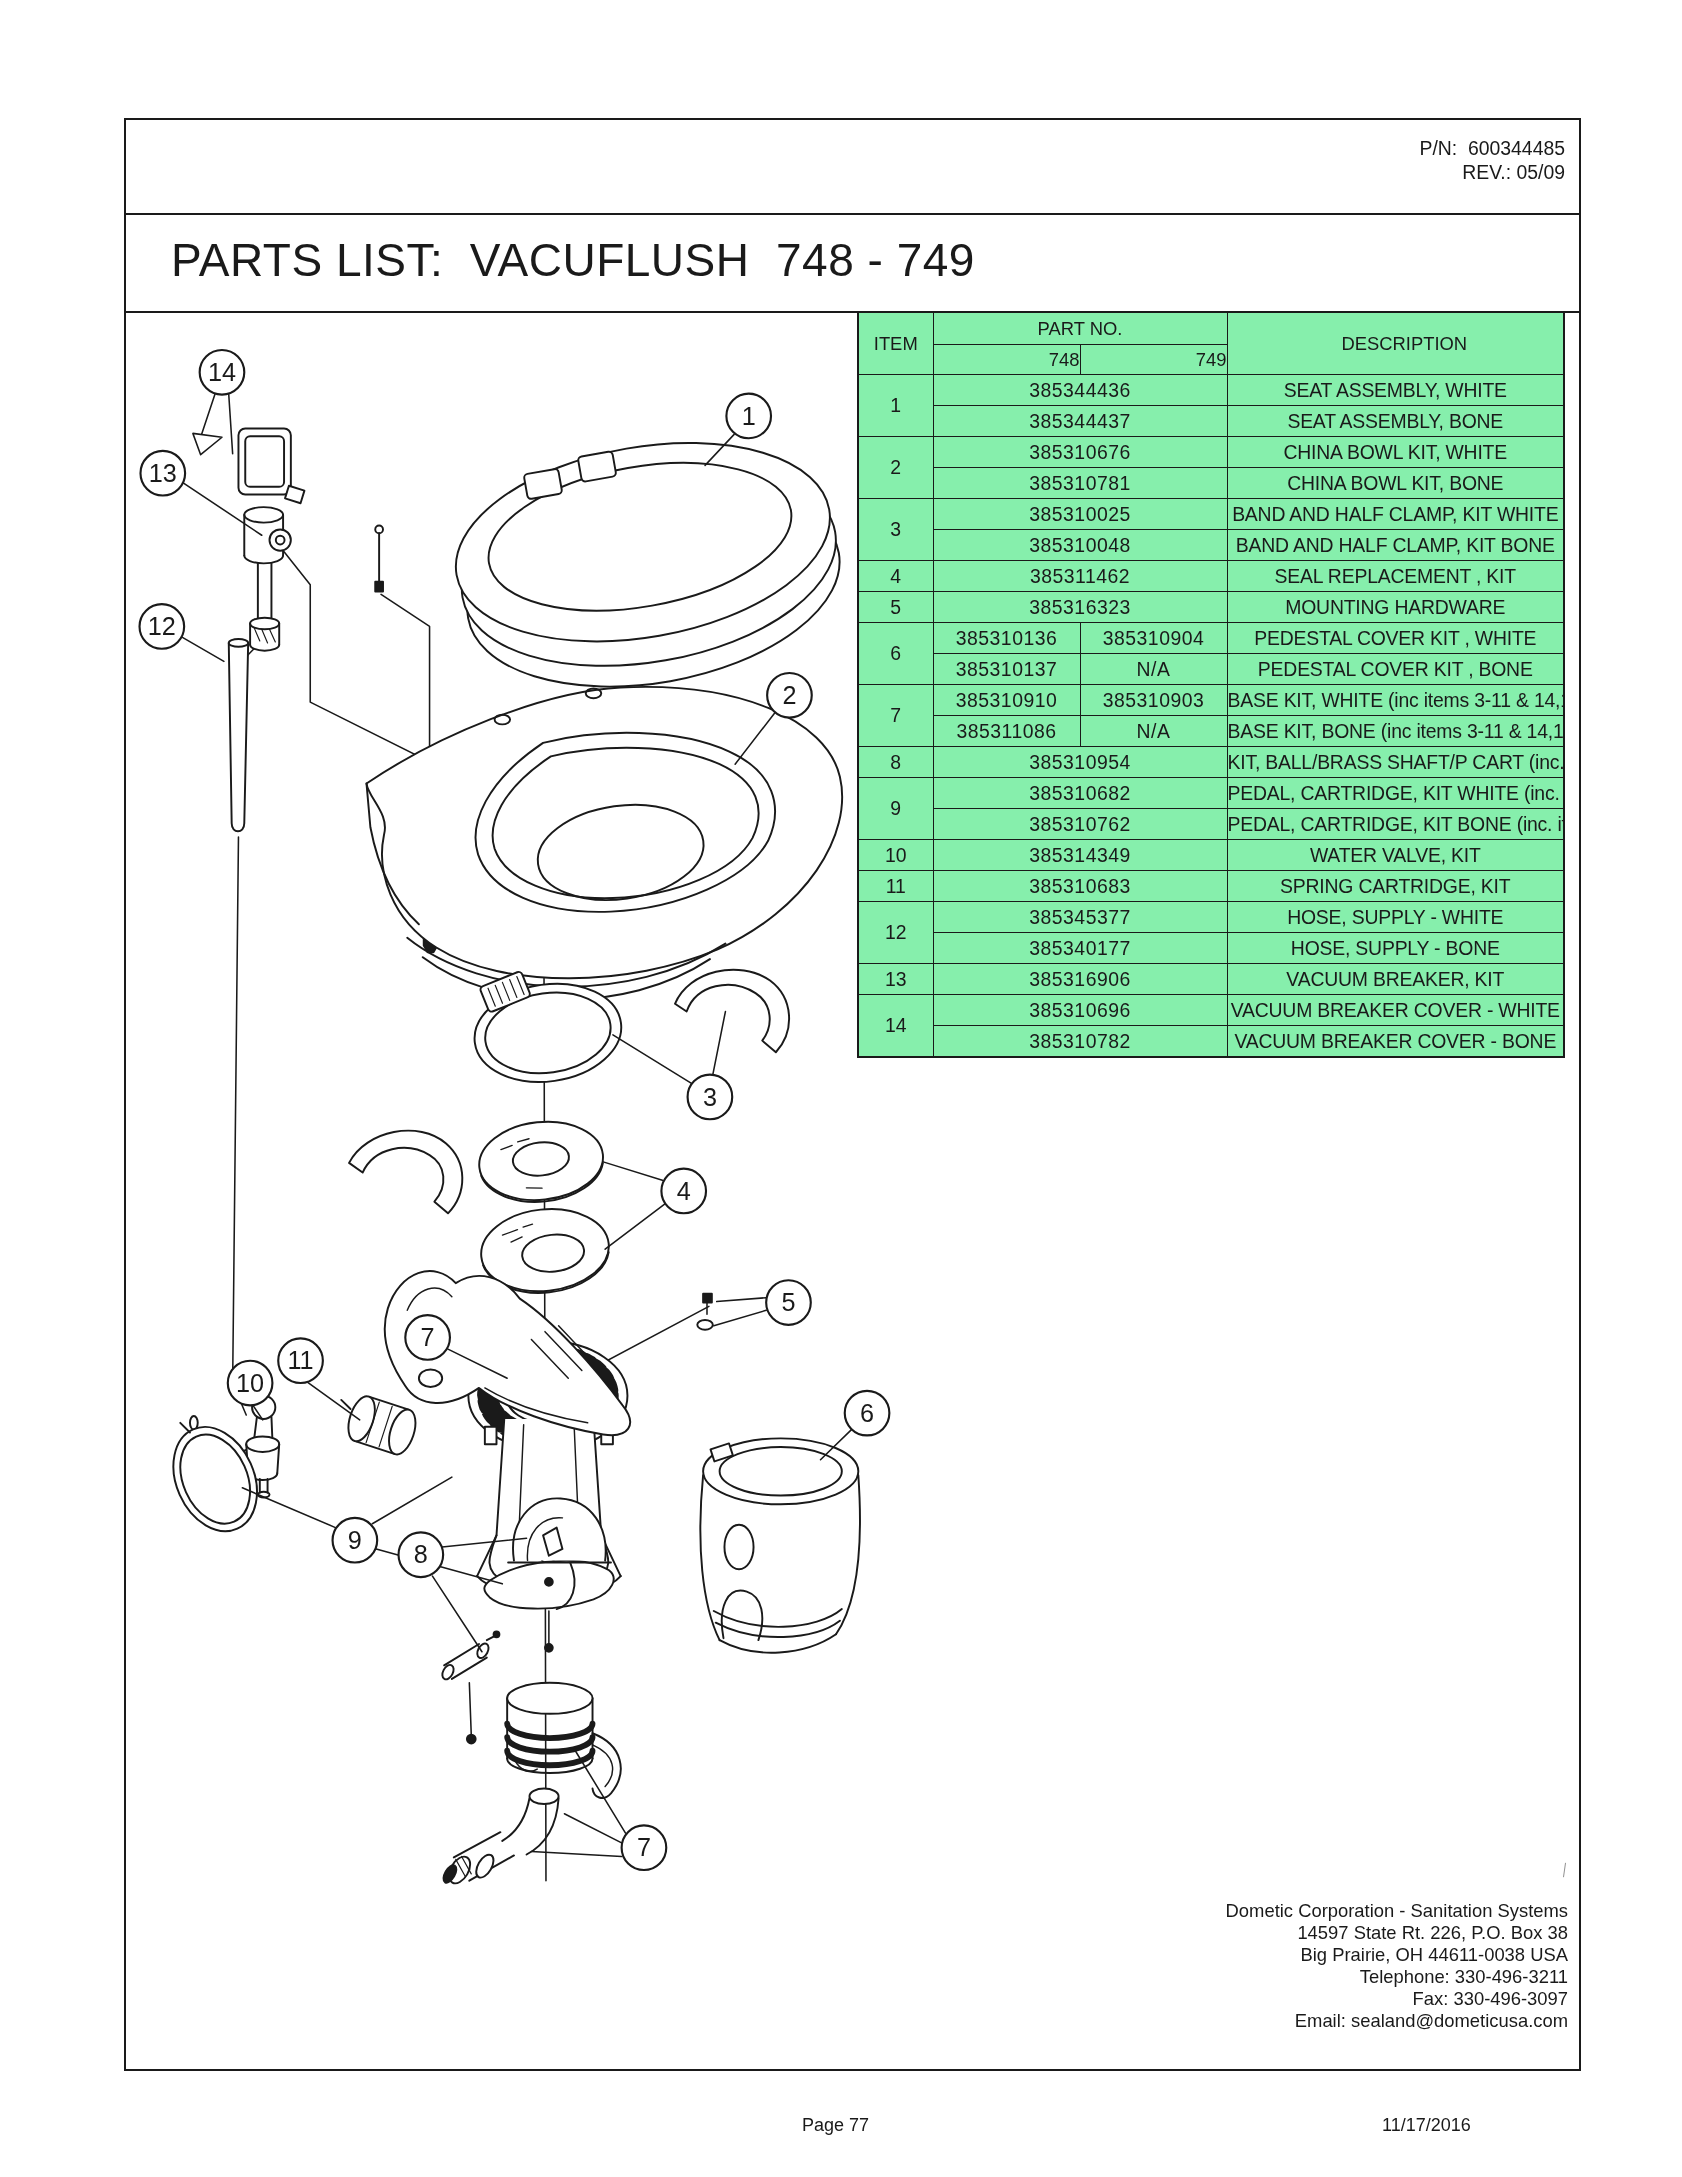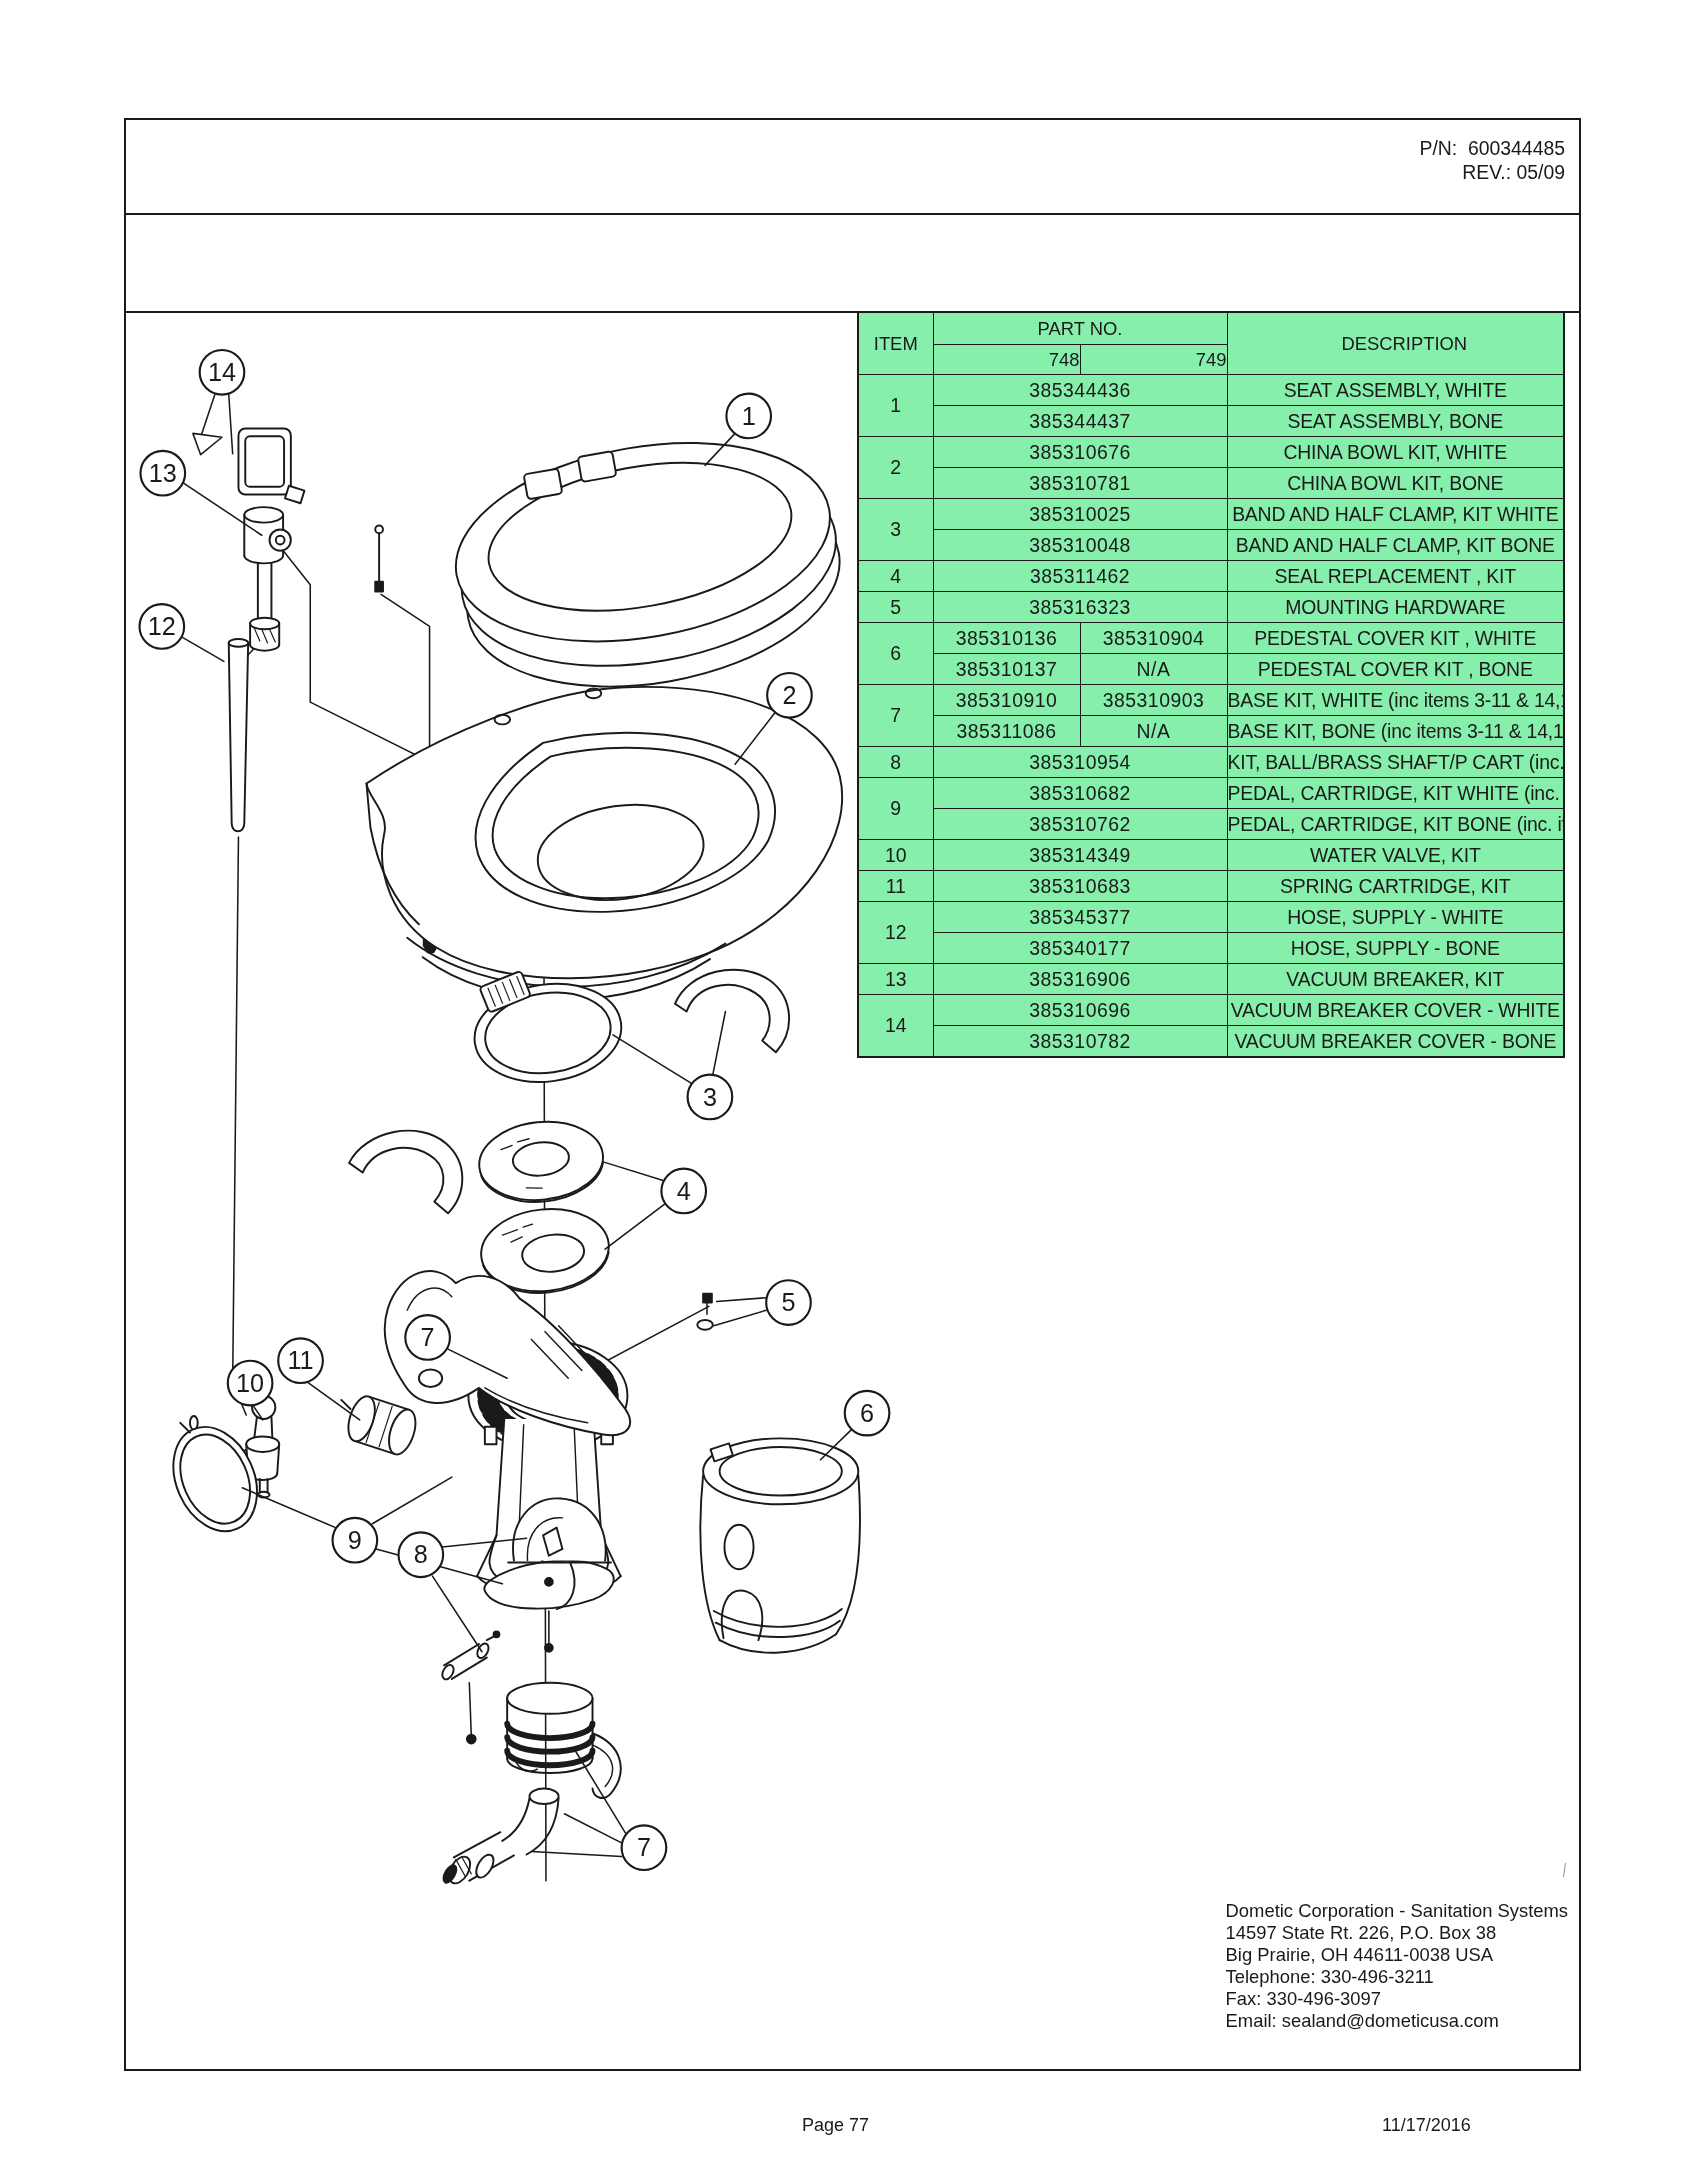--- a/index.html
+++ b/index.html
@@ -22,37 +22,38 @@
   table.parts thead tr.r1 th{height:31px;font-size:18.4px;}
   table.parts thead tr.r2 th{height:29px;font-size:18.4px;text-align:right;}
   table.parts th.desc-h{text-align:center;padding-left:18px;}
   table.parts tbody td{height:30px;font-size:19.4px;}
   td.item-cell{font-size:20.4px;}
   td.part-cell{letter-spacing:0.5px;}
   td.desc-cell{font-size:15px;text-align:left;padding-left:4.9px;letter-spacing:-0.2px;border-radius:9px;}
   
   svg.diagram{position:absolute;left:124px;top:311px;}
   svg.diagram text{font-family:"Liberation Sans",sans-serif;font-size:26px;fill:#1a1a1a;}
-  .address{position:absolute;right:115px;top:1900px;text-align:left;
+  .address{position:absolute;right:115px;top:1900px;text-align:right;
            font-size:18.4px;line-height:22px;}
   .foot{position:absolute;top:2115px;font-size:18px;}
   .foot.pg{left:802px;}
   .foot.dt{left:1382px;}
 </style>
 </head>
 <body>
 
 <div class="page">
 
   <div class="frame"></div>
   <div class="hline h1"></div>
   <div class="hline h2"></div>
 
   <div class="pn-block"><span>P/N:  600344485</span><br><span>REV.: 05/09</span></div>
 
+  <div class="page-title">PARTS LIST:  VACUFLUSH  748 - 749</div>
 
   <table class="parts">
     <colgroup>
         <col style="width:75px">
         <col style="width:147px">
         <col style="width:147px">
         <col style="width:337px">
       </colgroup>
     <thead>
       <tr class="r1">

